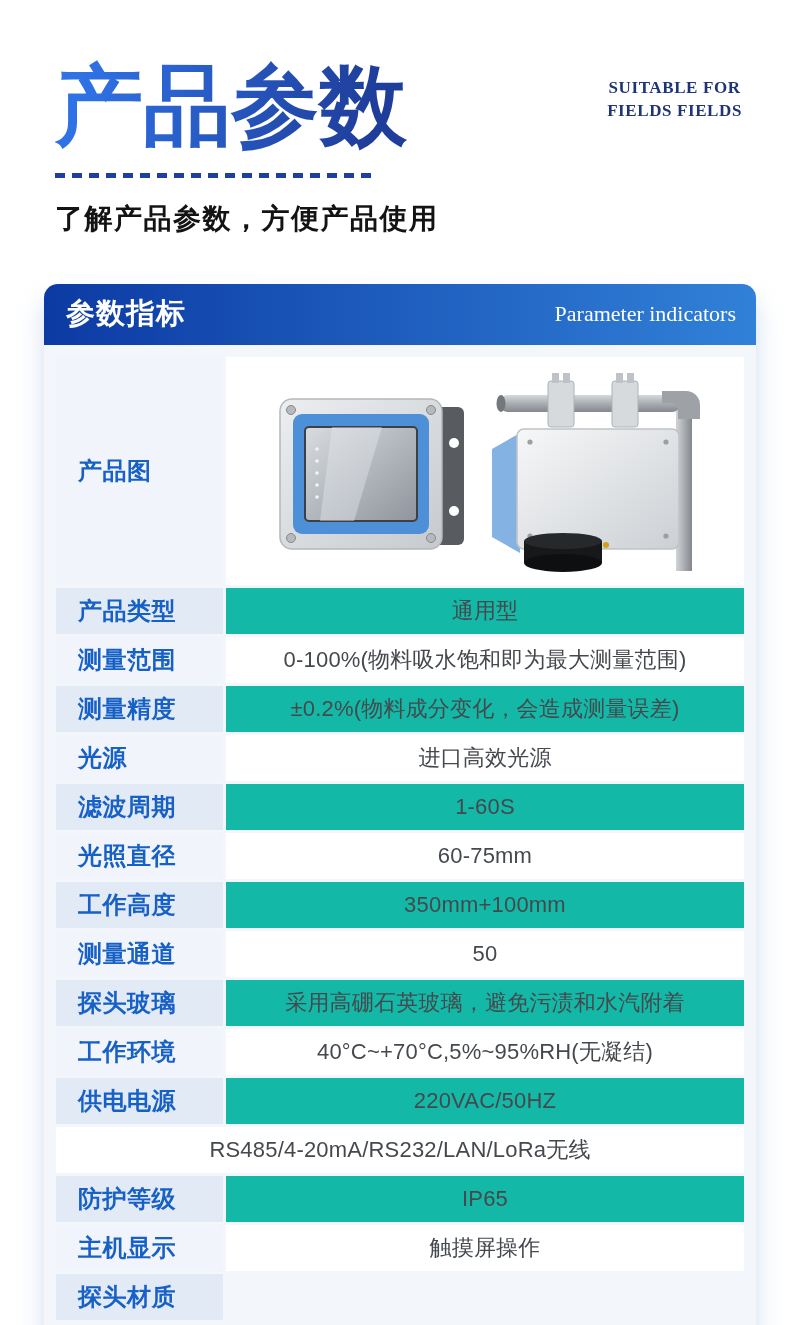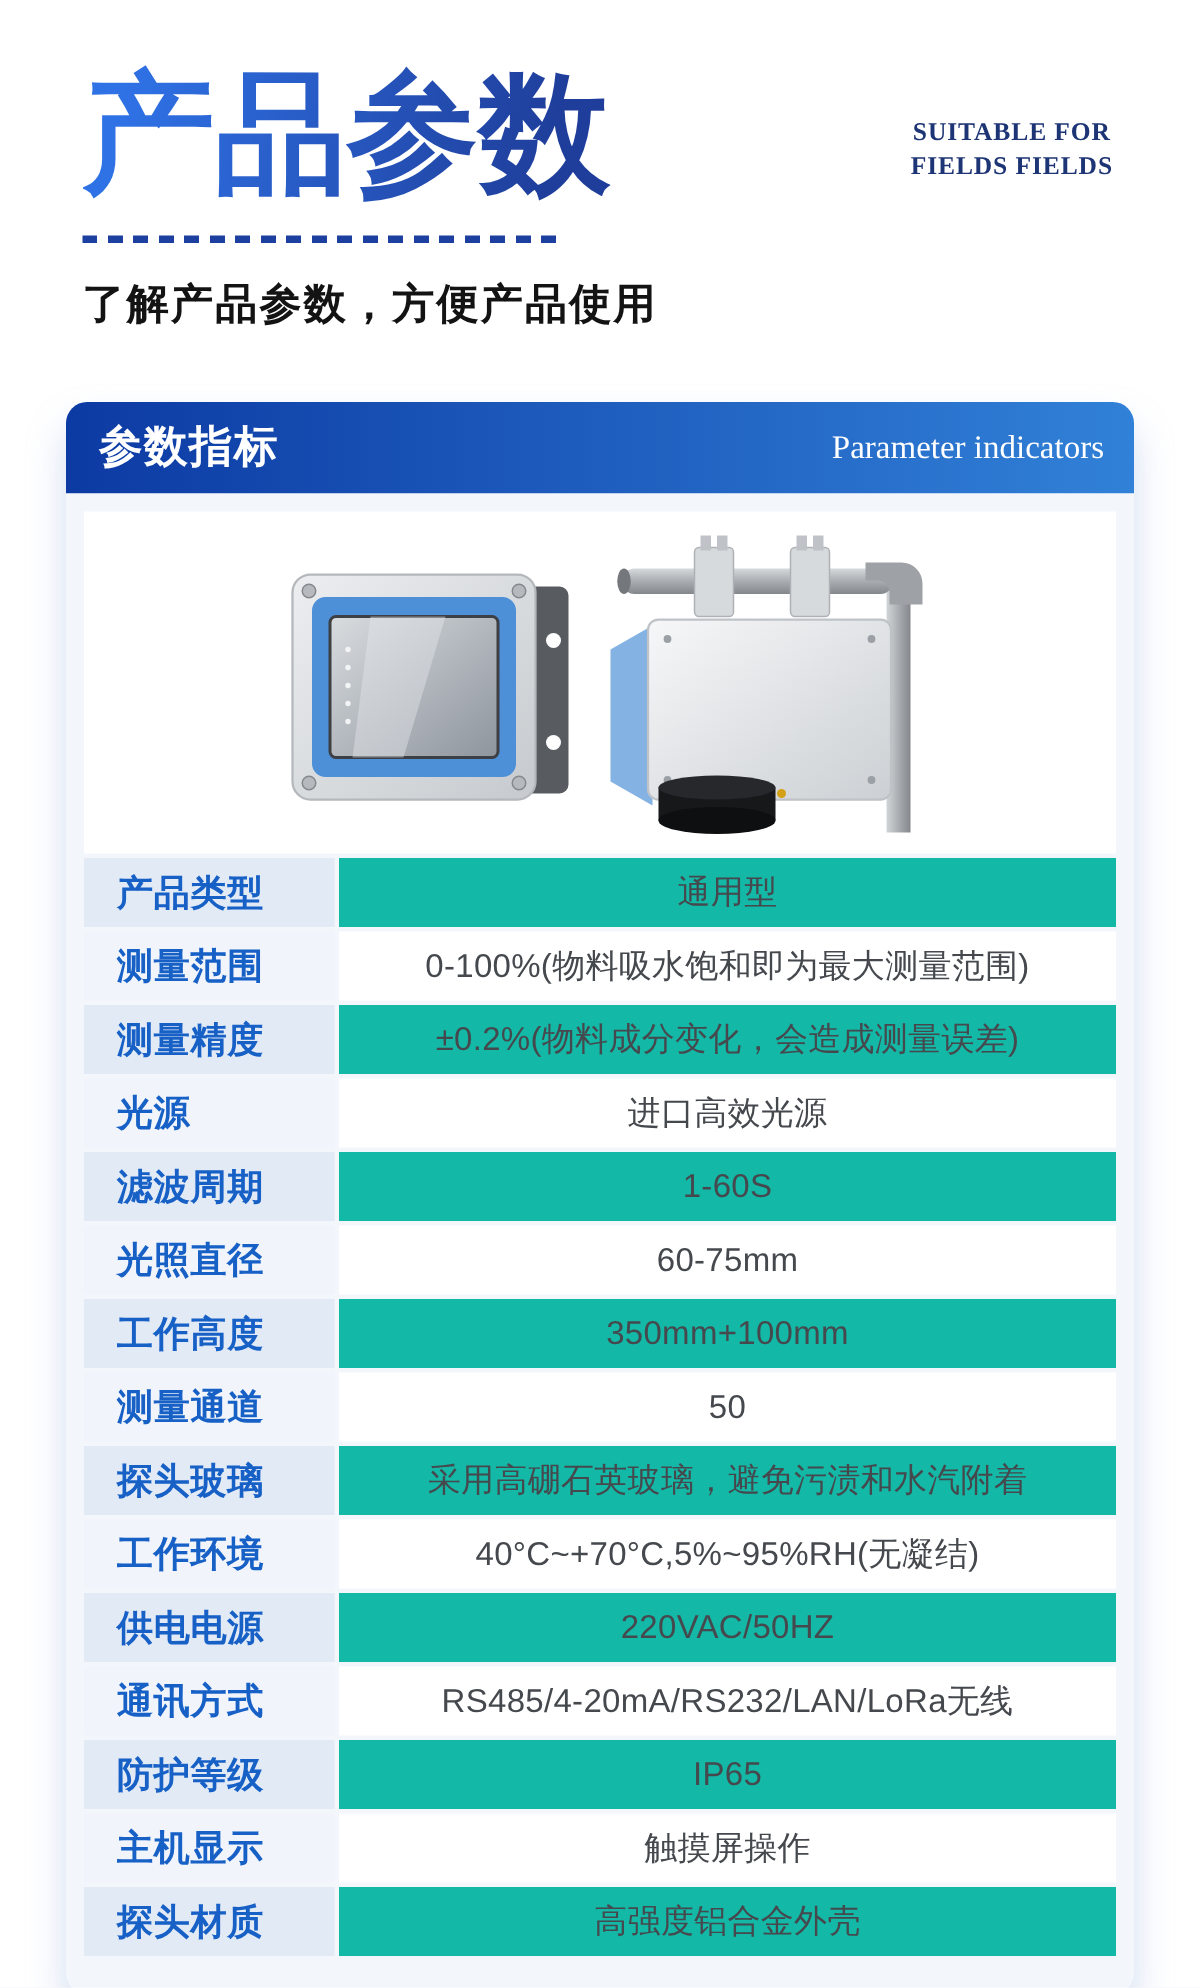--- a/index.html
+++ b/index.html
@@ -8,21 +8,21 @@
     font-family:"Liberation Sans","DejaVu Sans",sans-serif;
     -webkit-font-smoothing:antialiased;
   }
   
   .hero{position:relative;padding:42px 56px 0 55px;}
   .hero-title{
     display:inline-block;
     font-family:"Liberation Serif","DejaVu Serif",serif;
     font-weight:900;font-size:88px;line-height:1.12;letter-spacing:0px;
     background:linear-gradient(100deg,#2f72e6 8%,#1f3e9b 88%);
-    -webkit-background-clip:text;background-clip:text;color:transparent;
+    -webkit-background-clip:text;background-clip:text;color:transparent;margin-top:16px;
   }
   .hero-tagline{
     position:absolute;top:76px;right:58px;text-align:center;
     font-family:"Liberation Serif","DejaVu Serif",serif;font-weight:700;
     font-size:17px;line-height:23px;color:#1e3575;letter-spacing:.6px;
   }
   .hero-dashes{
     margin-top:16px;width:322px;height:5px;
     background:repeating-linear-gradient(90deg,#1d3f9f 0 10px,transparent 10px 17px);
   }
@@ -73,20 +73,21 @@
 
 <div class="card">
   <div class="card-header">
     <span class="card-header-zh">参数指标</span>
     <span class="card-header-en">Parameter indicators</span>
   </div>
   <div class="card-body">
     <div class="spec-table">
 
       <div class="row image-row">
+        <div class="cell-label">产品图</div>
         <div class="cell-value">
 
           <svg width="482" height="204" viewBox="0 0 482 204" aria-hidden="true">
             <defs>
               <linearGradient id="gCase" x1="0" y1="0" x2="1" y2="1">
                 <stop offset="0" stop-color="#eceef0"></stop>
                   <stop offset="1" stop-color="#c6cace"></stop>
               </linearGradient>
               <linearGradient id="gScreen" x1="0" y1="0" x2="1" y2="1">
                 <stop offset="0" stop-color="#d9dcdf"></stop>
@@ -209,33 +210,31 @@
           <div class="cell-label">工作环境</div>
           <div class="cell-value">40°C~+70°C,5%~95%RH(无凝结)</div>
         </div>
 
         <div class="row tinted">
           <div class="cell-label">供电电源</div>
           <div class="cell-value">220VAC/50HZ</div>
         </div>
 
         <div class="row plain">
-          <div class="cell-label">通讯方式</div>
           <div class="cell-value">RS485/4-20mA/RS232/LAN/LoRa无线</div>
         </div>
 
         <div class="row tinted">
           <div class="cell-label">防护等级</div>
           <div class="cell-value">IP65</div>
         </div>
 
         <div class="row plain">
           <div class="cell-label">主机显示</div>
           <div class="cell-value">触摸屏操作</div>
         </div>
 
         <div class="row tinted">
           <div class="cell-label">探头材质</div>
-          <div class="cell-value">高强度铝合金外壳</div>
         </div>
       </div>
   </div>
 </div>
 
 </body></html>

